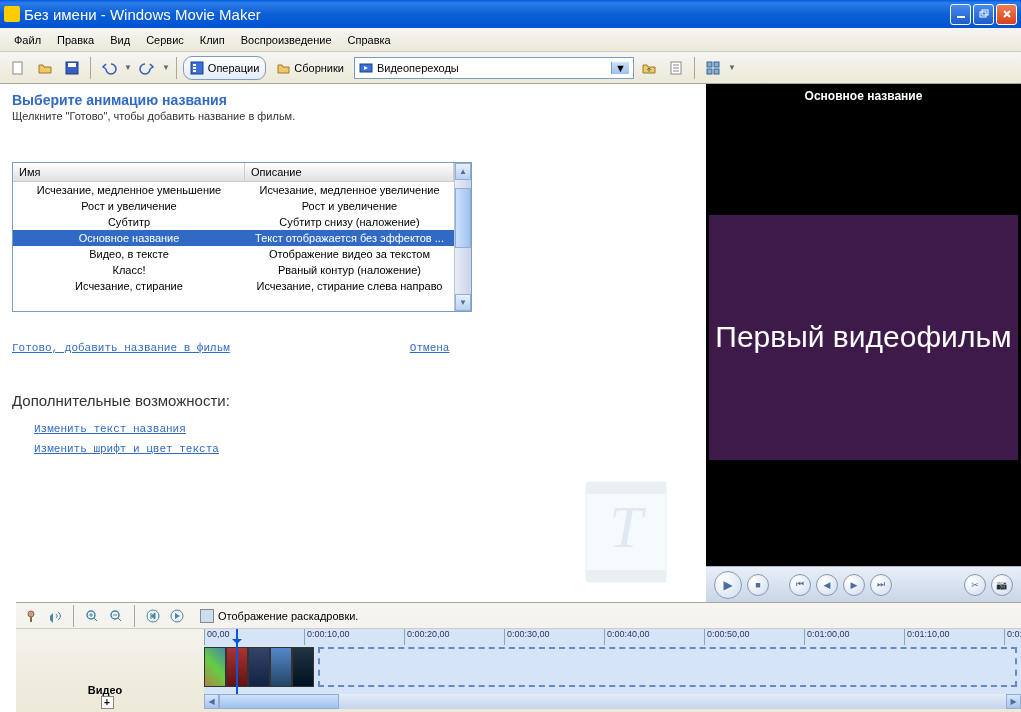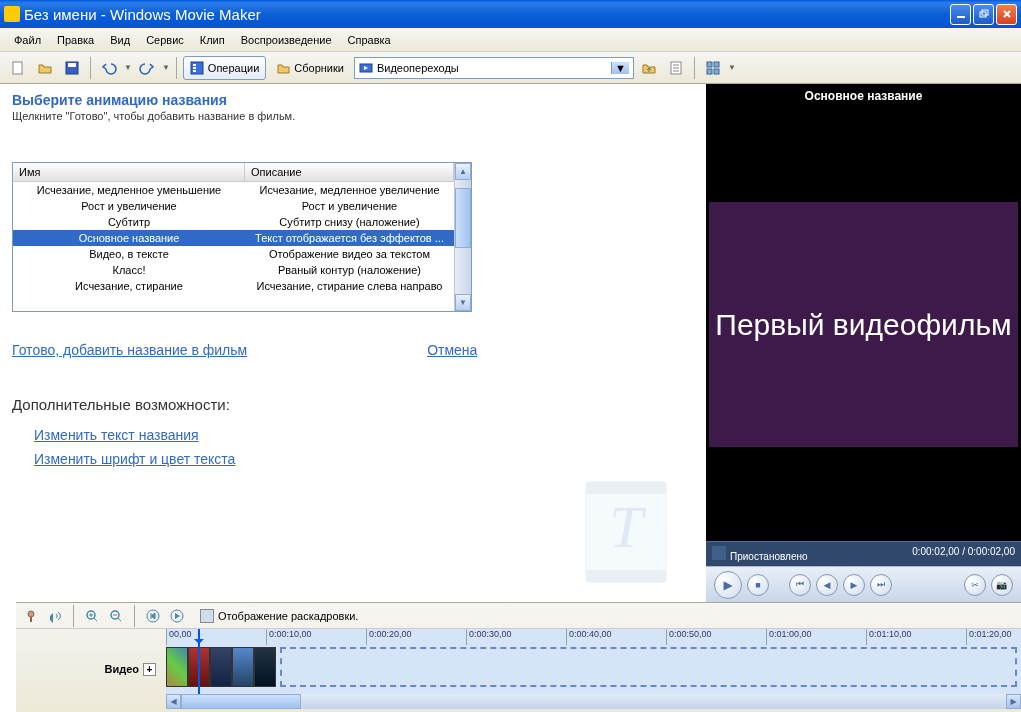--- a/index.html
+++ b/index.html
@@ -12,42 +12,42 @@
 .titlebar-btn { width: 21px; height: 21px; border-radius: 3px; display: flex; align-items: center; justify-content: center; font-weight: bold; font-size: 12px; cursor: pointer; color: #fff; font-family: Arial; }
 .tb-min, .tb-max { background: linear-gradient(to bottom, #4a8bf0, #1a5dc8); border: 1px solid #fff; }
 .tb-close { background: linear-gradient(to bottom, #f08050, #d84020); border: 1px solid #fff; }
 
 .menubar { background: linear-gradient(to bottom, #f6f5f2, #ece9d8); height: 24px; display: flex; align-items: center; padding: 0 6px; border-bottom: 1px solid #ccc; }
 .menu-item { padding: 3px 8px; cursor: pointer; }
 
 .toolbar { background: linear-gradient(to bottom, #f6f5f2, #ece9d8); height: 32px; display: flex; align-items: center; padding: 0 6px; border-bottom: 1px solid #aca899; gap: 3px; }
 .tool-btn { width: 24px; height: 24px; display: flex; align-items: center; justify-content: center; cursor: pointer; border-radius: 3px; }
 .tool-sep { width: 1px; height: 22px; background: #aca899; margin: 0 3px; }
-.tool-btn-text { height: 24px; display: inline-flex; align-items: center; padding: 0 6px; gap: 4px; cursor: pointer; border: 1px solid #7b9ebd; border-radius: 3px; background: linear-gradient(to bottom, #fff, #e4ecf7); }
+.tool-btn-text { height: 24px; display: inline-flex; align-items: center; padding: 0 6px; gap: 4px; cursor: pointer; border: 1px solid #7b9ebd; border-radius: 9px; background: linear-gradient(to bottom, #fff, #e4ecf7); }
 .tool-combo { height: 22px; width: 280px; border: 1px solid #7b9ebd; background: #fff; display: flex; align-items: center; padding: 0 4px; }
 .tool-combo-drop { width: 18px; text-align: center; background: linear-gradient(#cfe0fb, #a0c0f0); border-left: 1px solid #7b9ebd; }
 
 .main-area { display: flex; height: 518px; }
 .left-panel { flex: 1; background: #fff; padding: 8px 12px; position: relative; }
 .panel-title { font-size: 14px; font-weight: bold; color: #316ac5; }
 .panel-subtitle { font-size: 11px; color: #333; margin-top: 2px; margin-bottom: 40px; }
 
 .anim-table { border: 1px solid #7b9ebd; width: 460px; height: 150px; display: flex; }
 .anim-list { flex: 1; overflow: hidden; }
 .anim-header { background: linear-gradient(#fff, #e0e0e0); display: flex; border-bottom: 1px solid #ccc; }
 .anim-header-cell { padding: 3px 6px; border-right: 1px solid #ccc; font-size: 11px; }
 .anim-row { display: flex; padding: 1px 0; cursor: pointer; text-align: center; }
 .anim-row.selected { background: #316ac5; color: #fff; }
 .anim-cell { padding: 1px 6px; overflow: hidden; white-space: nowrap; text-overflow: ellipsis; font-size: 11px; }
 .anim-scroll { width: 17px; background: linear-gradient(to right, #e8ecf5, #c9d4ea); display: flex; flex-direction: column; border-left: 1px solid #bbc6da; }
 .anim-scroll-btn { height: 17px; background: linear-gradient(#e8f0fc, #b8d0f0); border: 1px solid #95accf; display: flex; align-items: center; justify-content: center; font-size: 8px; color: #4b6e9f; }
 .anim-scroll-thumb { background: linear-gradient(to right, #cbe0fc, #a0c2f0); border: 1px solid #95accf; height: 60px; margin-top: 8px; }
 
 .action-links { margin-top: 30px; display: flex; gap: 180px; }
-.link { color: #316ac5; text-decoration: underline; cursor: pointer; font-size: 14px; }
+.link { color: #316ac5; text-decoration: underline; cursor: pointer; font-size: 11px; font-family: Liberation Mono, monospace; }
 .sub-heading { margin-top: 38px; font-size: 15px; color: #333; }
 .sub-links { display: flex; flex-direction: column; gap: 8px; margin-top: 14px; margin-left: 22px; }
 
 .watermark { position: absolute; right: 30px; bottom: 10px; width: 100px; height: 120px; opacity: 0.18; }
 
 .preview-panel { width: 315px; background: #000; display: flex; flex-direction: column; }
 .preview-title { background: #000; color: #fff; text-align: center; font-weight: bold; padding: 5px; font-size: 12px; }
 .preview-display { flex: 1; background: #000; display: flex; align-items: center; justify-content: center; overflow: hidden; }
 .preview-content { background: #3e1a4a; width: 98%; height: 245px; display: flex; align-items: center; justify-content: center; color: #fff; font-size: 30px; text-align: center; }
 .preview-status { background: #30486c; color: #fff; display: flex; justify-content: space-between; padding: 4px 6px; font-size: 10px; border-top: 1px solid #5070a0; }
@@ -57,21 +57,21 @@
 .player-btn.big { width: 28px; height: 28px; font-size: 12px; }
 .player-spacer { flex: 1; }
 
 .timeline { height: 110px; background: linear-gradient(#f6f5f2, #ece9d8); border-top: 1px solid #aca899; margin-left: 16px; }
 .timeline-toolbar { display: flex; align-items: center; height: 26px; padding: 0 6px; gap: 6px; border-bottom: 1px solid #ccc; }
 .tl-btn { width: 18px; height: 18px; display: flex; align-items: center; justify-content: center; cursor: pointer; }
 .tl-label { display: flex; align-items: center; gap: 4px; margin-left: 8px; }
 .tl-icon { width: 14px; height: 14px; border: 1px solid #888; background: #cde; }
 
 .timeline-track-area { display: flex; height: 80px; }
-.track-label { width: 150px; display: flex; align-items: center; justify-content: flex-end; padding-right: 10px; font-weight: bold; font-size: 11px; }
+.track-label { width: 188px; display: flex; align-items: center; justify-content: flex-end; padding-right: 10px; font-weight: bold; font-size: 11px; flex-direction: column; }
 .track-content { flex: 1; background: #d6e4f8; position: relative; overflow: hidden; }
 .ruler { display: flex; height: 16px; background: #d6e4f8; font-size: 9px; color: #336; }
 .ruler-tick { width: 100px; border-left: 1px solid #8aa; padding-left: 2px; flex-shrink: 0; }
 .playhead { position: absolute; top: 0; left: 32px; width: 2px; height: 100%; background: #0058e0; }
 .playhead::before { content: ''; position: absolute; top: 10px; left: -4px; border: 5px solid transparent; border-top-color: #0058e0; }
 .video-clips { position: absolute; top: 18px; left: 0; height: 42px; display: flex; }
 .clip { width: 22px; height: 40px; background: linear-gradient(45deg, #a84, #6c4, #48a); border: 1px solid #333; flex-shrink: 0; }
 .clip:nth-child(2) { background: linear-gradient(#a33, #611); }
 .clip:nth-child(3) { background: linear-gradient(#346, #124); }
 .clip:nth-child(4) { background: linear-gradient(#58c, #246); }
@@ -266,24 +266,20 @@
       <rect x="10" y="98" width="80" height="12" fill="#8ab"></rect>
       <text x="50" y="75" font-size="60" fill="#5a8abf" text-anchor="middle" font-family="serif" font-style="italic">T</text>
     </svg>
   </div>
 
   <div class="preview-panel">
     <div class="preview-title">Основное название</div>
     <div class="preview-display">
       <div class="preview-content">Первый видеофильм</div>
     </div>
-    <div class="preview-status">
-      <span><span class="preview-status-icon"></span><span>Приостановлено</span></span>
-      <span>0:00:02,00 / 0:00:02,00</span>
-    </div>
     <div class="player-controls">
       <div class="player-btn big">▶</div>
       <div class="player-btn">■</div>
       <div style="width:10px"></div>
       <div class="player-btn">⏮</div>
       <div class="player-btn">◀</div>
       <div class="player-btn">▶</div>
       <div class="player-btn">⏭</div>
       <div class="player-spacer"></div>
       <div class="player-btn">✂</div>

